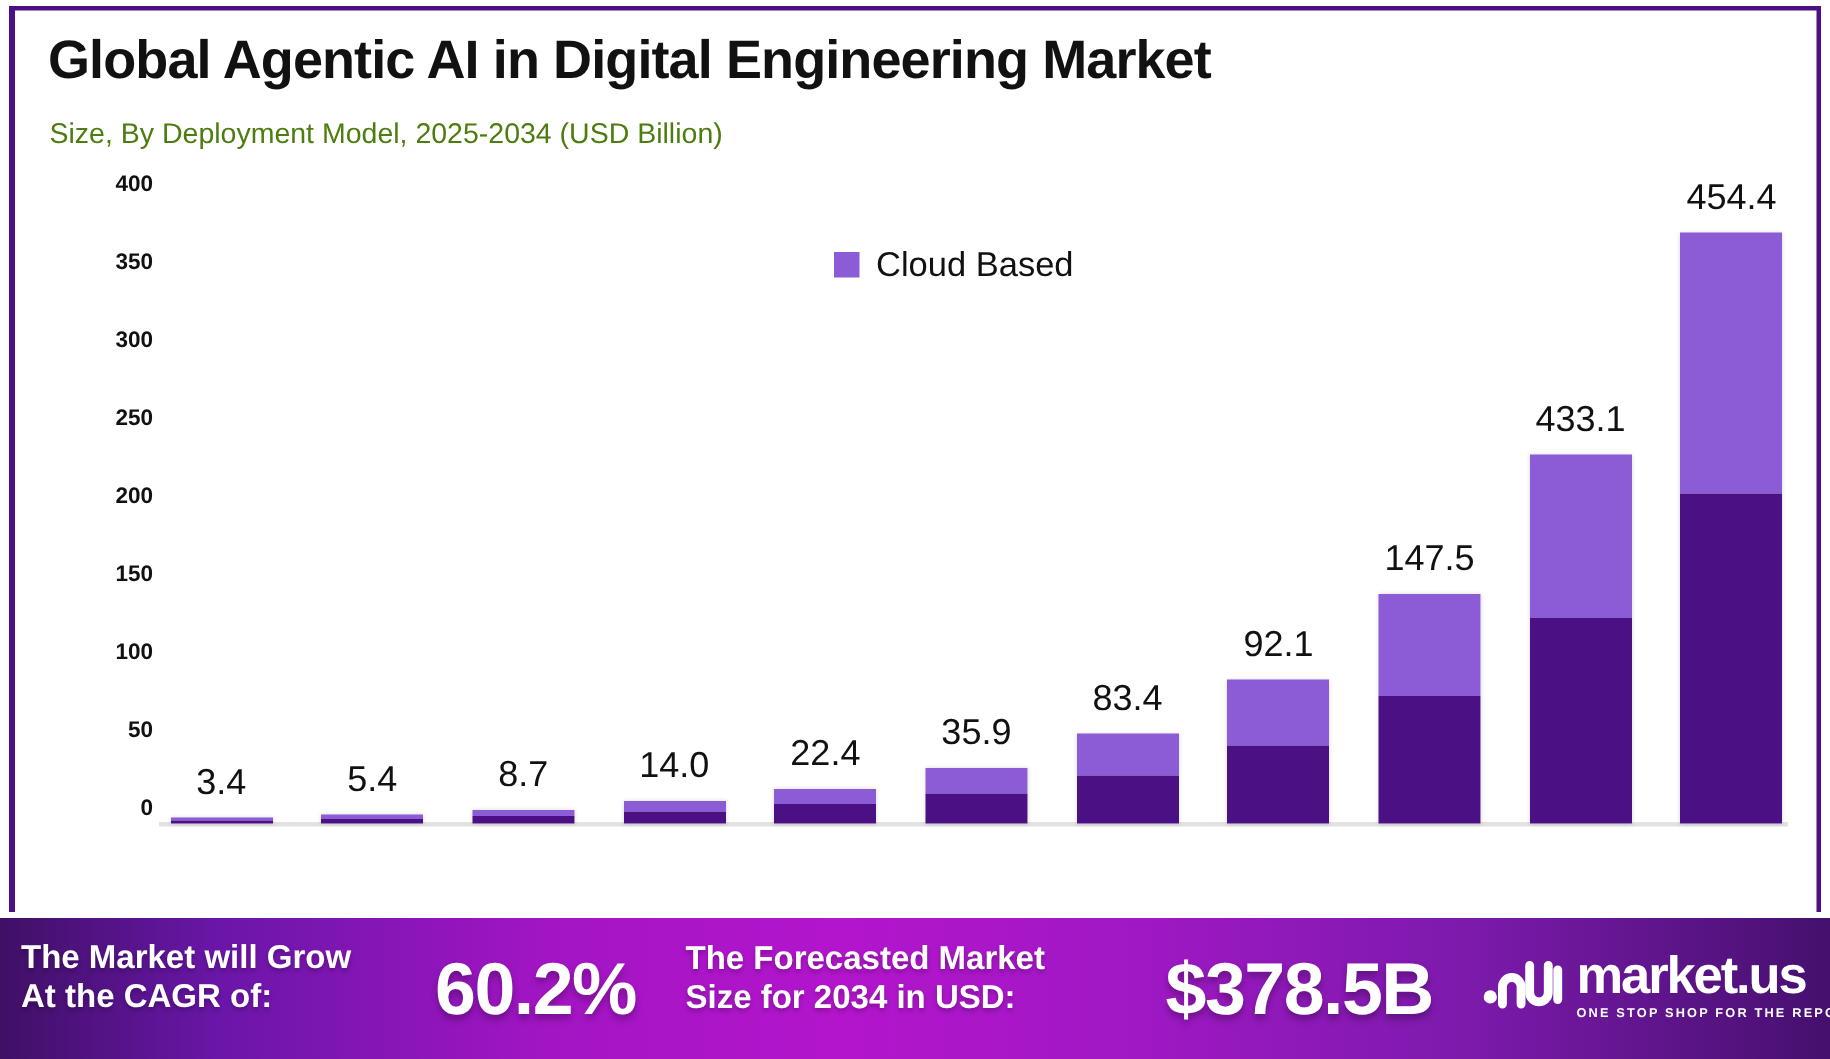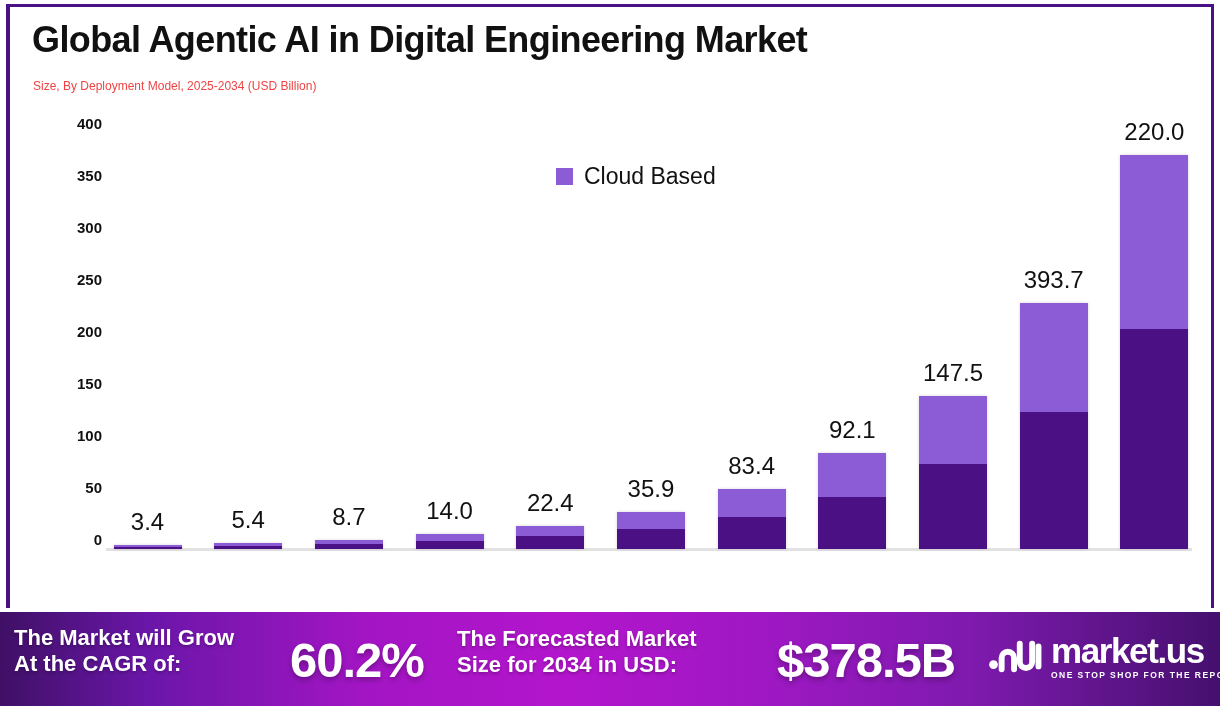--- a/index.html
+++ b/index.html
@@ -30,21 +30,21 @@
   }
 
   .title{
     position:absolute;left:22px;top:12px;
     font-size:36px;font-weight:bold;color:#111111;
     letter-spacing:-0.6px;
     white-space:nowrap;
   }
   .subtitle{
     position:absolute;left:23px;top:72px;
-    font-size:12px;color:#ef4444;font-weight:400;
+    font-size:19px;color:#4d7c0f;font-weight:400;
     white-space:nowrap;
   }
 
   
   .legend{
     position:absolute;left:546px;top:156px;
     display:flex;align-items:center;gap:78px;
   }
   .legend-item{display:flex;align-items:center;gap:11px;}
   .legend-swatch{width:17px;height:17px;display:block;}
@@ -236,28 +236,28 @@
           </div>
         </div>
         <div class="bar-col">
           <div class="bar-value" style="bottom: 162.4px;">147.5</div>
           <div class="bar-stack" style="height: 153.4px;">
             <div class="seg-cloud" style="height: 68.12px; background: rgb(139, 92, 214);"></div>
             <div class="seg-onprem" style="height: 85.28px; background: rgb(75, 17, 132);"></div>
           </div>
         </div>
         <div class="bar-col">
-          <div class="bar-value" style="bottom: 254.752px;">393.7</div>
+          <div class="bar-value" style="bottom: 254.752px;">433.1</div>
           <div class="bar-stack" style="height: 245.752px;">
             <div class="seg-cloud" style="height: 108.472px; background: rgb(139, 92, 214);"></div>
             <div class="seg-onprem" style="height: 137.28px; background: rgb(75, 17, 132);"></div>
           </div>
         </div>
         <div class="bar-col">
-          <div class="bar-value" style="bottom: 402.64px;">220.0</div>
+          <div class="bar-value" style="bottom: 402.64px;">454.4</div>
           <div class="bar-stack" style="height: 393.64px;">
             <div class="seg-cloud" style="height: 173.16px; background: rgb(139, 92, 214);"></div>
             <div class="seg-onprem" style="height: 220.48px; background: rgb(75, 17, 132);"></div>
           </div>
         </div>
       </div>
 
   </div>
 
   <div class="banner"></div>

